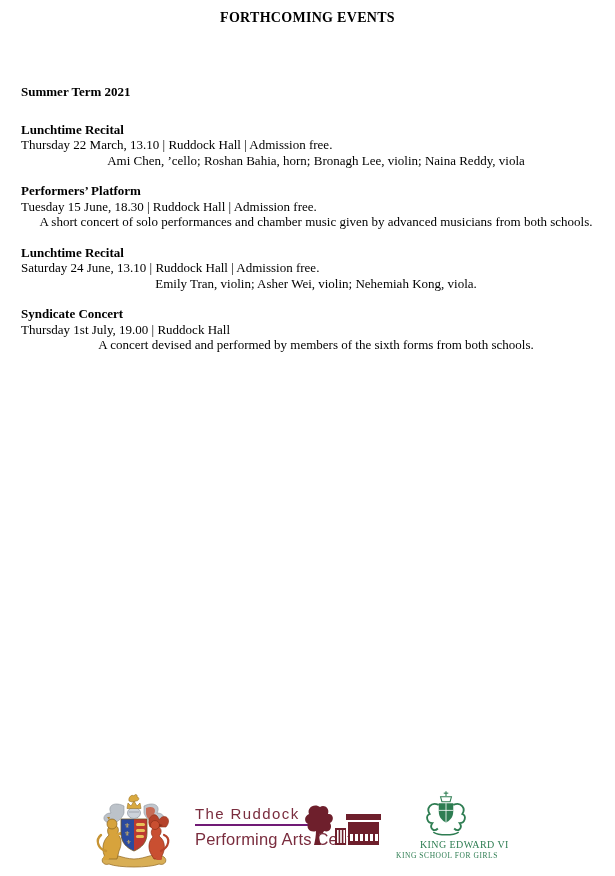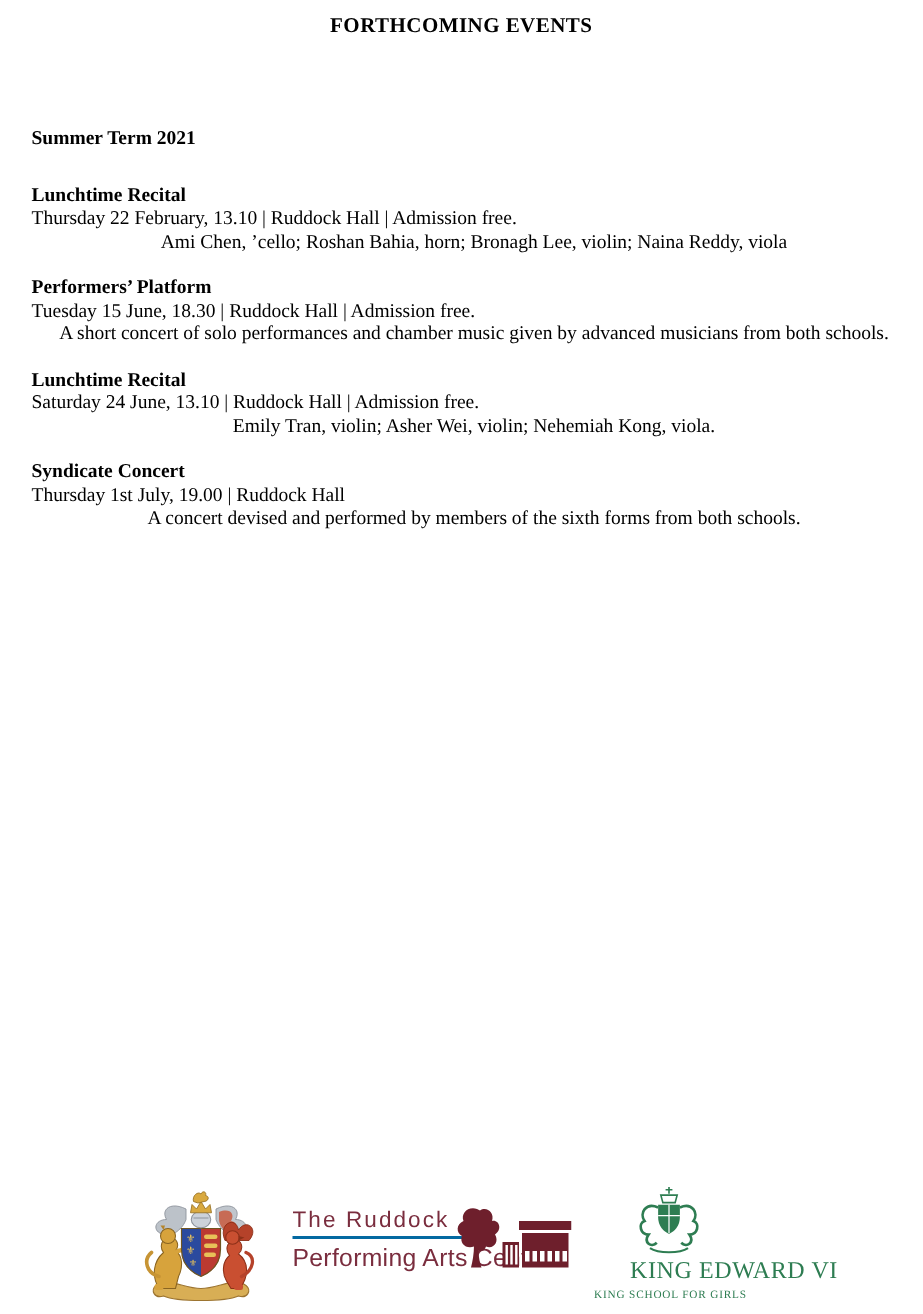--- a/index.html
+++ b/index.html
@@ -27,47 +27,47 @@
   .event .ev-details { white-space:nowrap; }
   .event .ev-desc { white-space:nowrap;text-align:center; }
 
   
   .footer { position:absolute; left:0; top:785px; width:615px; height:91px; }
   .coat-of-arms { position:absolute; left:88px; top:8px; }
   .ruddock { position:absolute; left:195px; top:21px; width:192px; height:62px;
              font-family:"Liberation Sans", sans-serif; color:#7a2d3e; }
   .ruddock .r-line1 {
     font-size:15px; letter-spacing:1.4px; line-height:15px;
-    width:118px; padding-bottom:3px; border-bottom:2px solid #0369a1;
+    width:118px; padding-bottom:3px; border-bottom:2px solid #701a75;
   }
   .ruddock .r-line2 { font-size:16.5px; letter-spacing:0.2px; margin-top:4px; white-space:nowrap; }
   .ruddock-glyph { position:absolute; left:108px; top:-2px; }
   .kehs { position:absolute; left:396px; top:5px; width:100px; text-align:center;
           color:#2e7d52; }
   .kehs .k-crest { display:block; margin:0 auto 1px auto; }
-  .kehs .k-line1 { font-size:16px; letter-spacing:0.4px; white-space:nowrap;
+  .kehs .k-line1 { font-size:10px; letter-spacing:0.4px; white-space:nowrap;
                    font-family:"Liberation Serif", serif;margin-left:24px; }
   .kehs .k-line2 { font-size:7.5px; letter-spacing:0.55px; white-space:nowrap;
                    font-family:"Liberation Serif", serif; margin-top:1px; }
 </style>
 </head>
 <body>
 
 <div class="page">
 
   <div class="doc-title">
     <span>FORTHCOMING EVENTS</span>
   </div>
 
   <div class="content">
     <div class="term-heading">Summer Term 2021</div>
 
     <div class="event">
       <div class="ev-name">Lunchtime Recital</div>
-      <div class="ev-details">Thursday 22 February, 13.10 | Ruddock Hall | Admission free.</div>
+      <div class="ev-details">Thursday 22 March, 13.10 | Ruddock Hall | Admission free.</div>
       <div class="ev-desc">Ami Chen, ’cello; Roshan Bahia, horn; Bronagh Lee, violin; Naina Reddy, viola</div>
     </div>
 
     <div class="event">
       <div class="ev-name">Performers’ Platform</div>
       <div class="ev-details">Tuesday 15 June, 18.30 | Ruddock Hall | Admission free.</div>
       <div class="ev-desc">A short concert of solo performances and chamber music given by advanced musicians from both schools.</div>
     </div>
 
     <div class="event">

